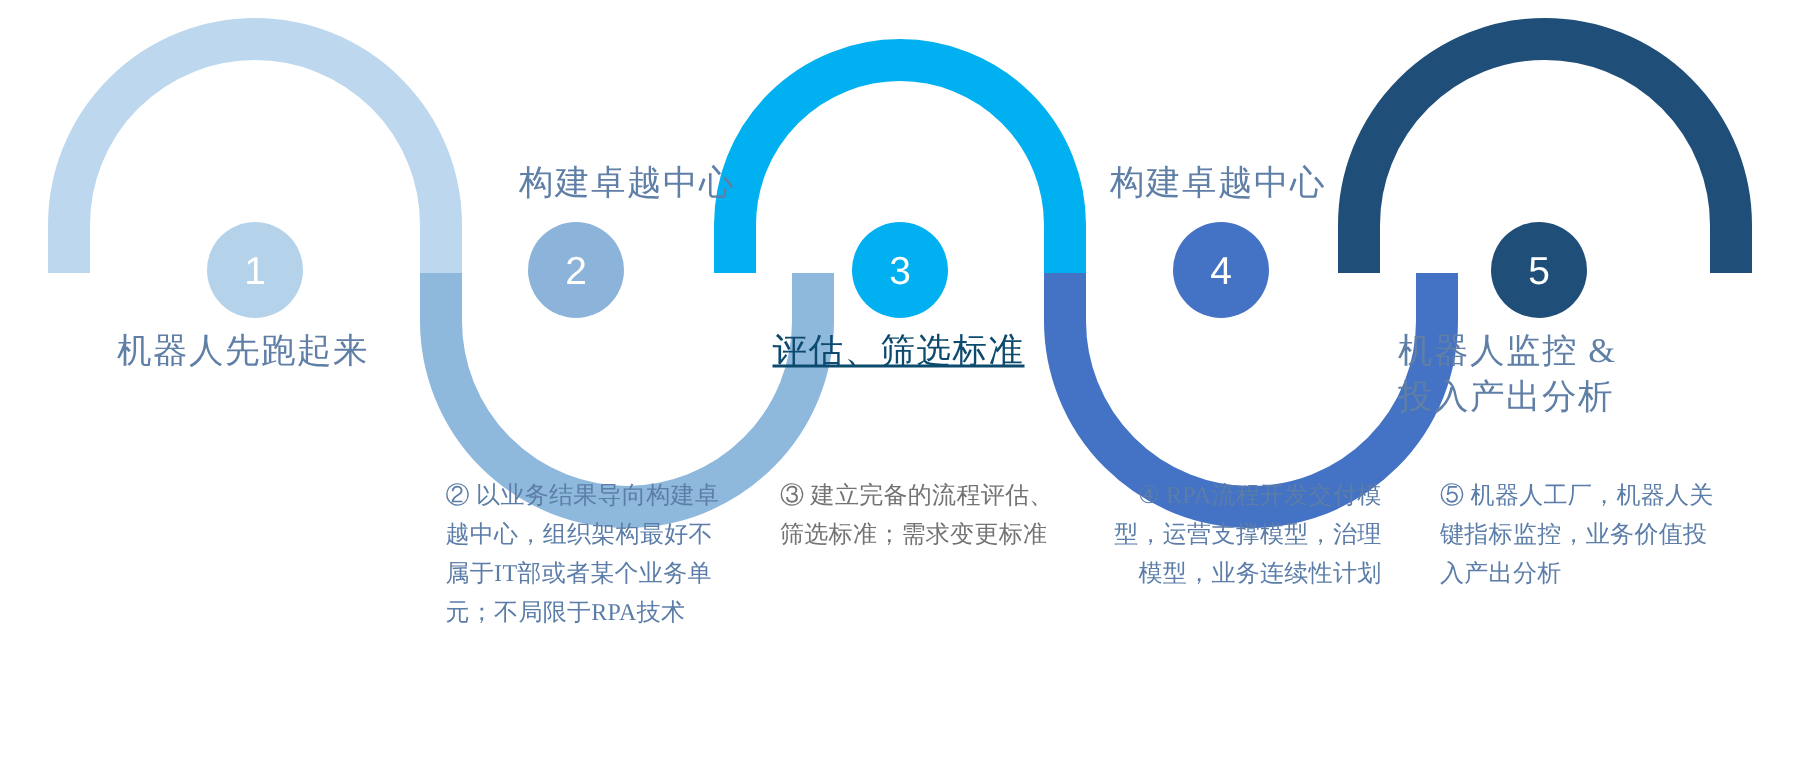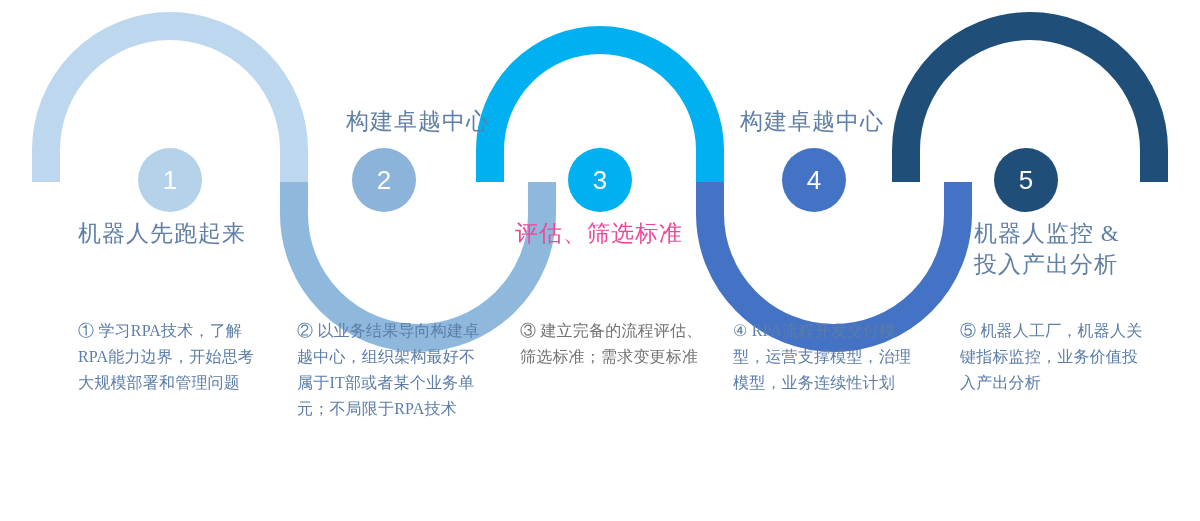--- a/index.html
+++ b/index.html
@@ -60,38 +60,38 @@
     font-size: 23px;
     line-height: 1.35;
     white-space: pre-line;
     letter-spacing: 1px;
     font-family: "Liberation Serif", "DejaVu Serif", serif;
   }
   .phase-title.t1 { left: 78px;  top: 218px; }
   .phase-title.t2 { left: 306px; top: 106px; padding-left: 40px; }
   .phase-title.t3 { left: 515px; top: 218px; }
   .phase-title.t4 { left: 740px; top: 106px; }
-  .phase-title.t5 { left: 974px; top: 218px; text-align: left; }
+  .phase-title.t5 { left: 932px; top: 218px; text-align: left; }
 
   
   .desc {
     position: absolute;
     top: 318px;
     width: 188px;
     color: #5b7da8;
     font-size: 16px;
     line-height: 1.62;
     letter-spacing: 0.2px;
     text-align: left;
     font-family: "Liberation Serif", "DejaVu Serif", serif;
   }
   .desc.d1 { left: 78px; }
   .desc.d2 { left: 297px; }
   .desc.d3 { left: 520px; }
-  .desc.d4 { left: 733px; }
+  .desc.d4 { left: 733px; text-align: right; }
   .desc.d5 { left: 960px; }
 </style>
 </head>
 <body style="background: rgb(255, 255, 255);">
 
 <div id="stage">
 
   <svg id="wave-svg" viewBox="0 0 1200 521" xmlns="http://www.w3.org/2000/svg">
 
     <path d="M 46 182 L 46 150 A 124 124 0 0 1 294 150 L 294 182" fill="none" stroke="#bdd7ee" stroke-width="28"></path>
@@ -116,24 +116,23 @@
   </div>
   <div class="step-circle c4" style="background: rgb(68, 114, 196);">
     <span>4</span>
   </div>
   <div class="step-circle c5" style="background: rgb(31, 78, 121);">
     <span>5</span>
   </div>
 
   <div class="phase-title t1" style="color: rgb(95, 127, 166);">机器人先跑起来</div>
   <div class="phase-title t2" style="color: rgb(95, 127, 166);">构建卓越中心</div>
-  <div class="phase-title t3" style="color: #ec4899;">评估、筛选标准</div>
+  <div class="phase-title t3" style="color: #0c4a6e; text-decoration: underline;">评估、筛选标准</div>
   <div class="phase-title t4" style="color: rgb(95, 127, 166);">构建卓越中心</div>
   <div class="phase-title t5" style="color: rgb(95, 127, 166);">机器人监控 &amp;
 投入产出分析</div>
 
-  <div class="desc d1" style="color: rgb(91, 125, 168);">① 学习RPA技术，了解RPA能力边界，开始思考大规模部署和管理问题</div>
   <div class="desc d2" style="color: rgb(91, 125, 168);">② 以业务结果导向构建卓越中心，组织架构最好不属于IT部或者某个业务单元；不局限于RPA技术</div>
   <div class="desc d3" style="color: #737373;">③ 建立完备的流程评估、筛选标准；需求变更标准</div>
   <div class="desc d4" style="color: rgb(91, 125, 168);">④ RPA流程开发交付模型，运营支撑模型，治理模型，业务连续性计划</div>
   <div class="desc d5" style="color: rgb(91, 125, 168);">⑤ 机器人工厂，机器人关键指标监控，业务价值投入产出分析</div>
 
 </div>
 
 </body></html>

